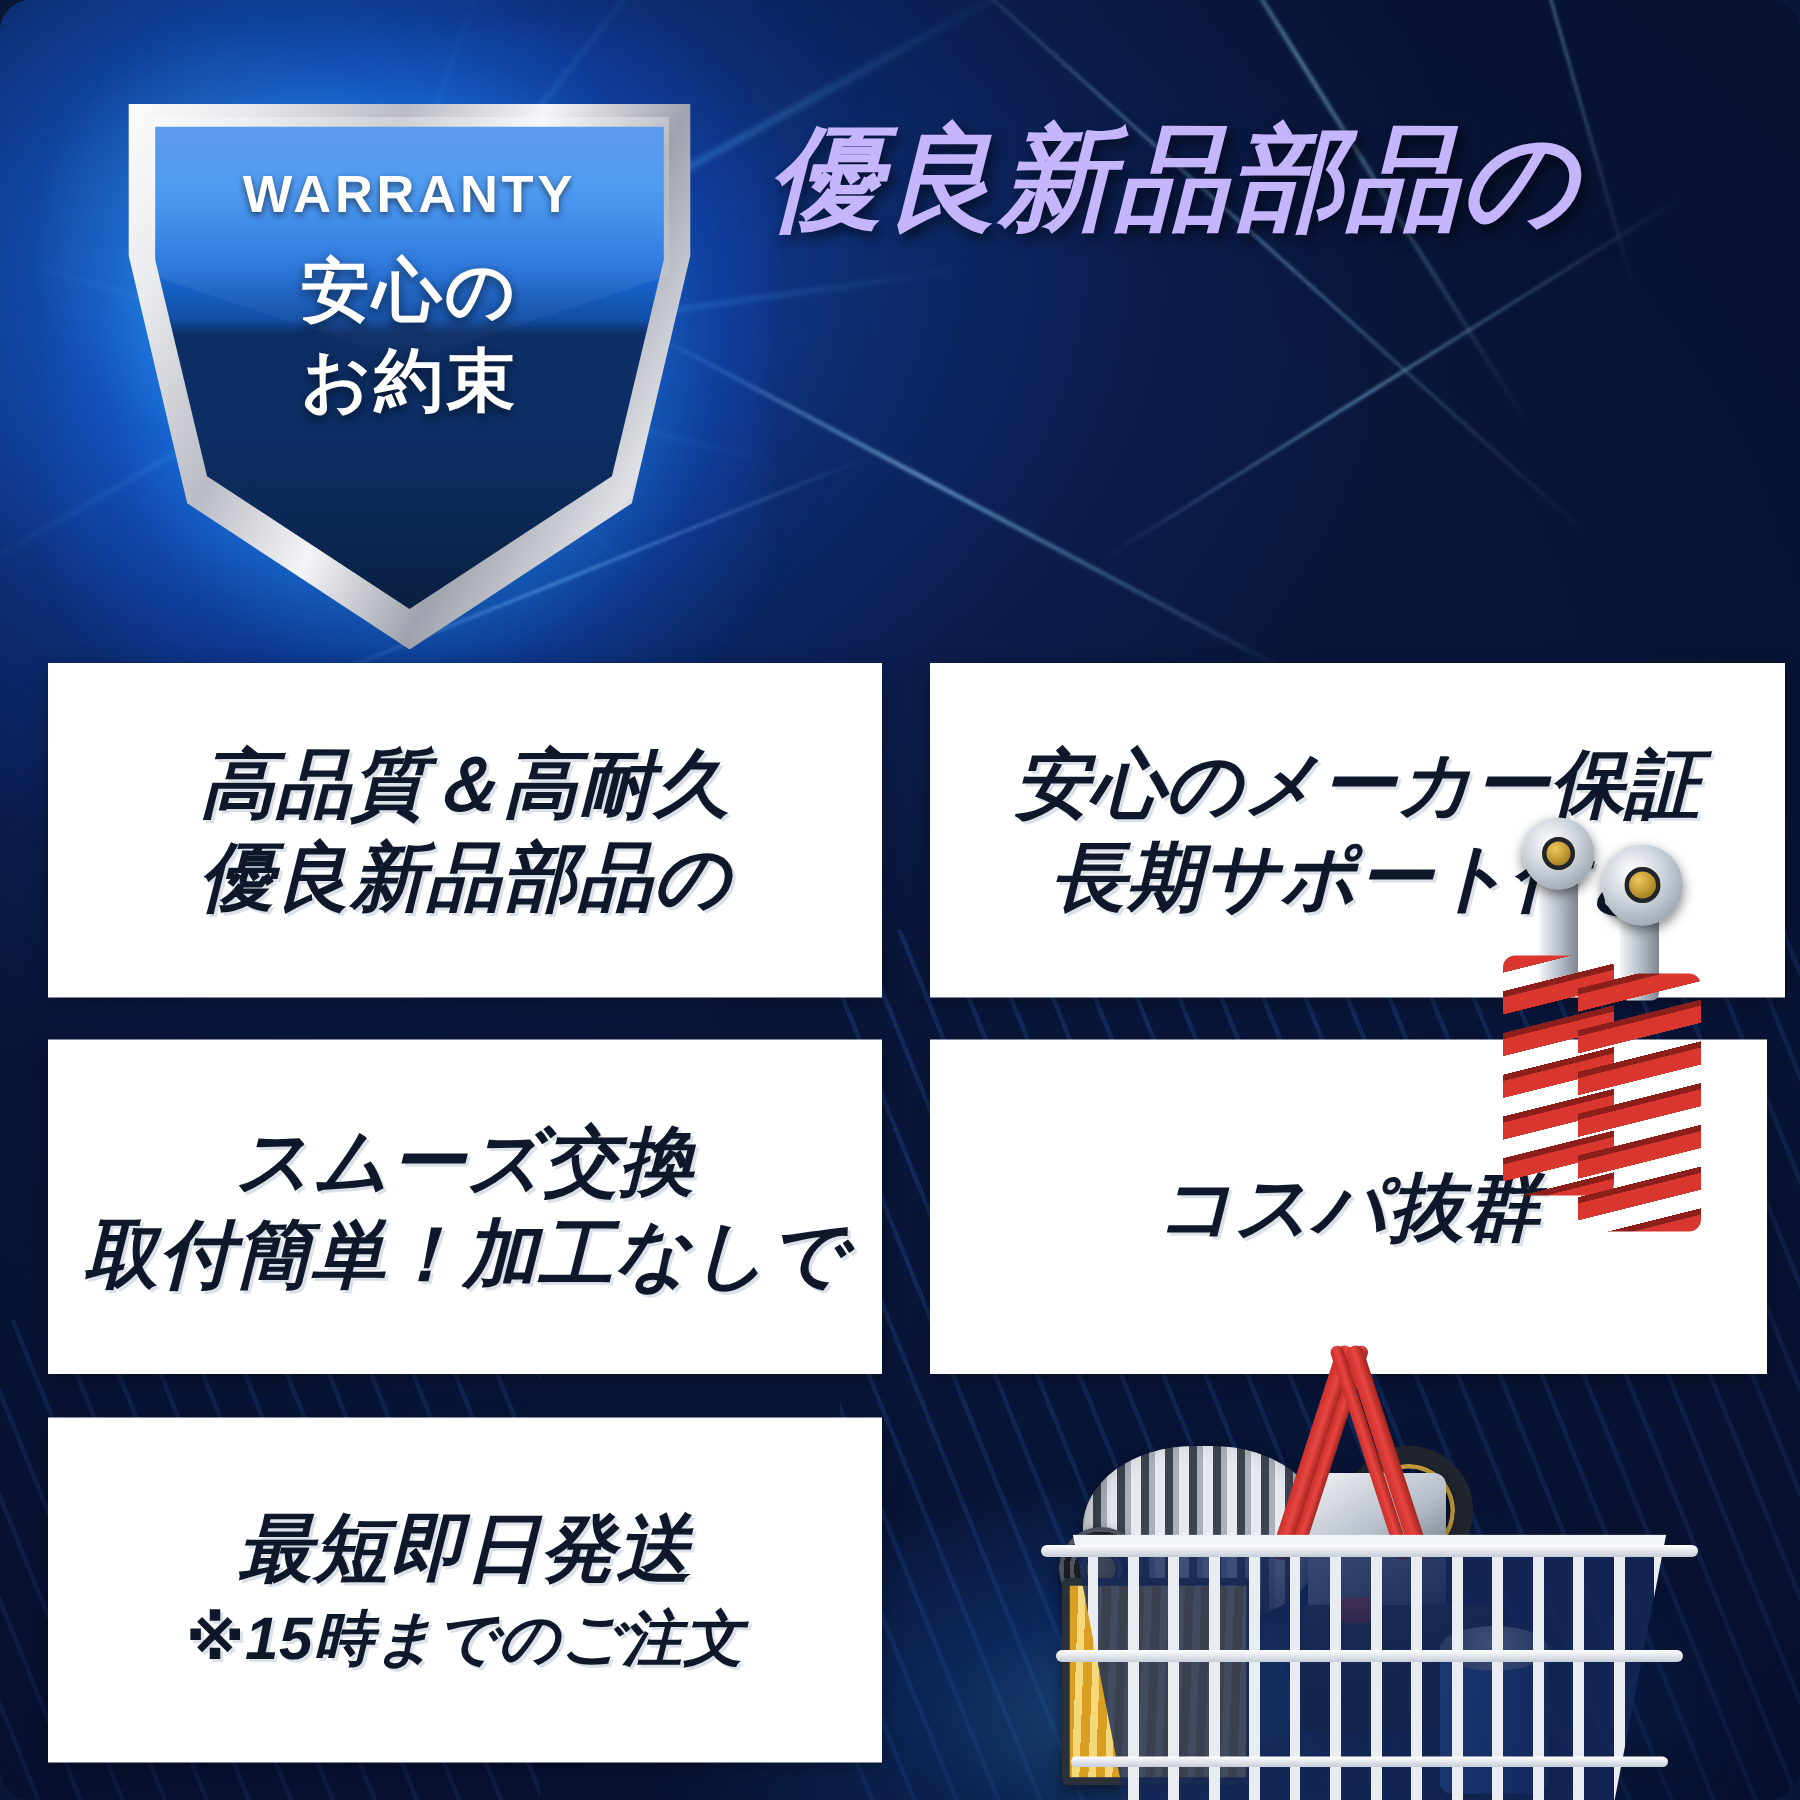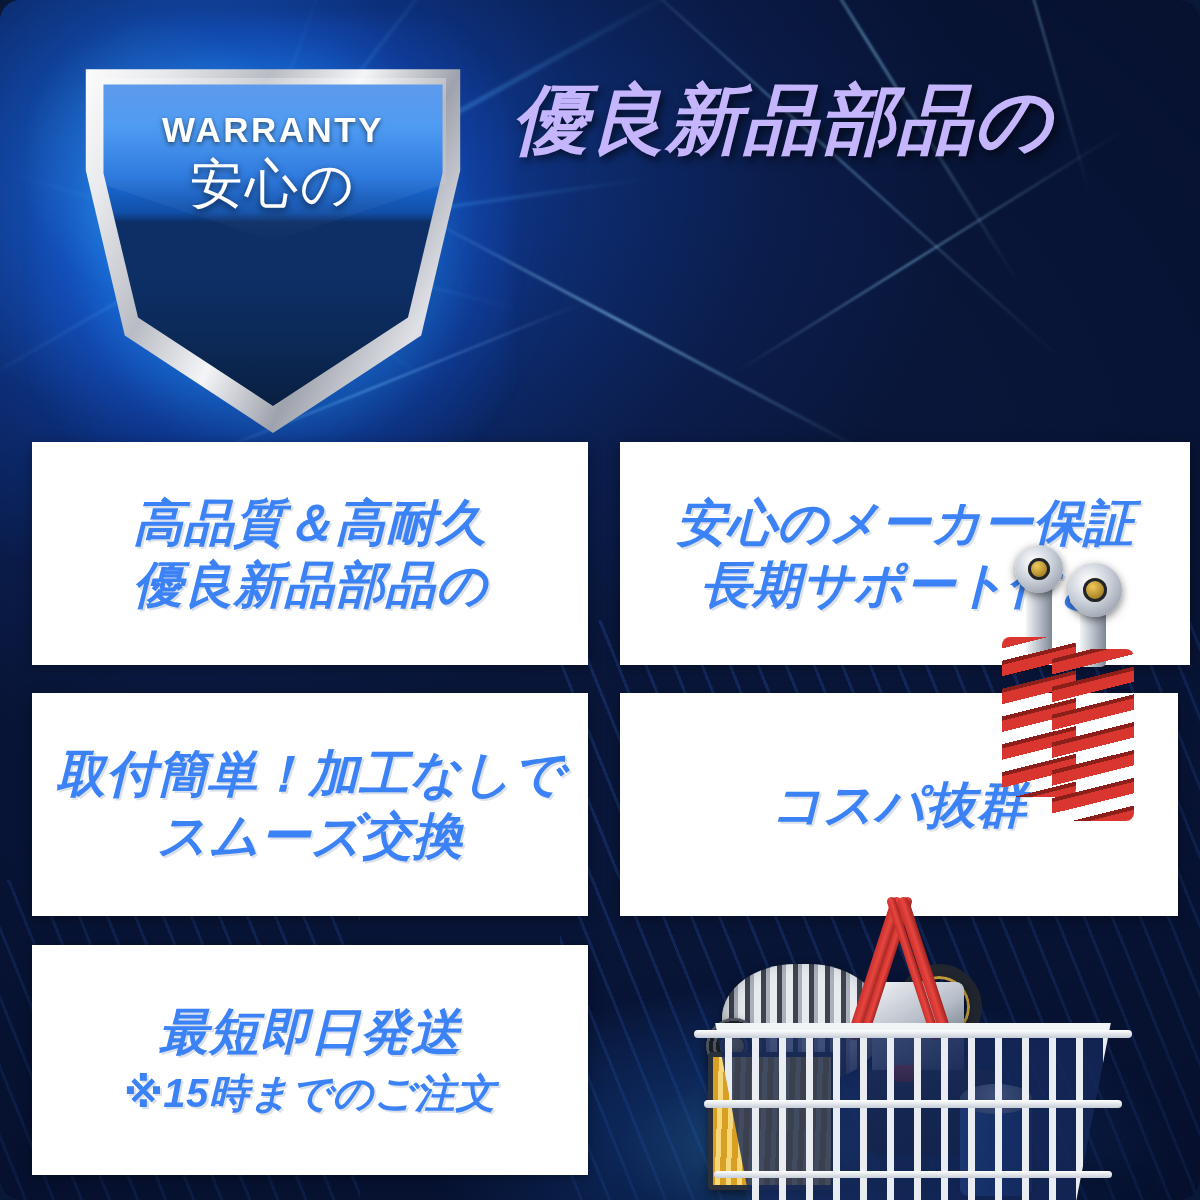--- a/index.html
+++ b/index.html
@@ -134,23 +134,23 @@
     text-align: center;
     color: #ffffff;
   }
   .shield-warranty {
     font-size: 35px;
     font-weight: bold;
     letter-spacing: 2.5px;
     text-shadow: 0 2px 5px rgba(0,0,0,0.55);
   }
   .shield-jp {
-    margin-top: 0;
-    font-size: 53px;
-    font-weight: normal;
+    margin-top: 14px;
+    font-size: 46px;
+    font-weight: bold;
     line-height: 1.30;
     letter-spacing: 2px;
     text-shadow: 0 3px 7px rgba(0,0,0,0.6);
   }
 
   
   .headline {
     position: absolute;
     left: 512px; top: 80px;
     width: 680px;
@@ -178,21 +178,21 @@
   
   .card {
     position: absolute;
     background: #ffffff;
     box-shadow: 0 3px 12px rgba(0,0,0,0.34);
     display: flex;
     flex-direction: column;
     align-items: center;
     justify-content: center;
     text-align: center;
-    color: #3b82f6;
+    color: #0f172a;
     font-weight: bold;
     font-style: italic;
   }
   .card .line {
     line-height: 1.24;
     letter-spacing: 0.5px;
     white-space: nowrap;
     text-shadow: 2px 2px 0 rgba(190,198,215,0.55);
   }
   .card .line.big   { font-size: 50px; }
@@ -401,41 +401,42 @@
 
   <div class="shield-wrap">
     <div class="shield-glow"></div>
     <div class="shield-outer"></div>
     <div class="shield-inner"></div>
     <div class="shield-sheen"></div>
     <div class="shield-text">
       <div class="shield-warranty">WARRANTY</div>
       <div class="shield-jp">
         <div>安心の</div>
+        <div>お約束</div>
       </div>
     </div>
   </div>
 
   <div class="headline">
     <div class="headline-top">優良新品部品の</div>
   </div>
 
   <div class="card" id="card-1">
     <div class="line big">高品質＆高耐久</div>
     <div class="line big">優良新品部品の</div>
   </div>
 
   <div class="card" id="card-2">
     <div class="line big">安心のメーカー保証</div>
     <div class="line big">長期サポート付き</div>
   </div>
 
   <div class="card" id="card-3">
+    <div class="line big">スムーズ交換</div>
     <div class="line big">取付簡単！加工なしで</div>
-    <div class="line big">スムーズ交換</div>
   </div>
 
   <div class="card" id="card-4">
     <div class="line big">コスパ抜群</div>
   </div>
 
   <div class="card" id="card-5">
     <div class="line big">最短即日発送</div>
     <div class="line small">※15時までのご注文</div>
   </div>

